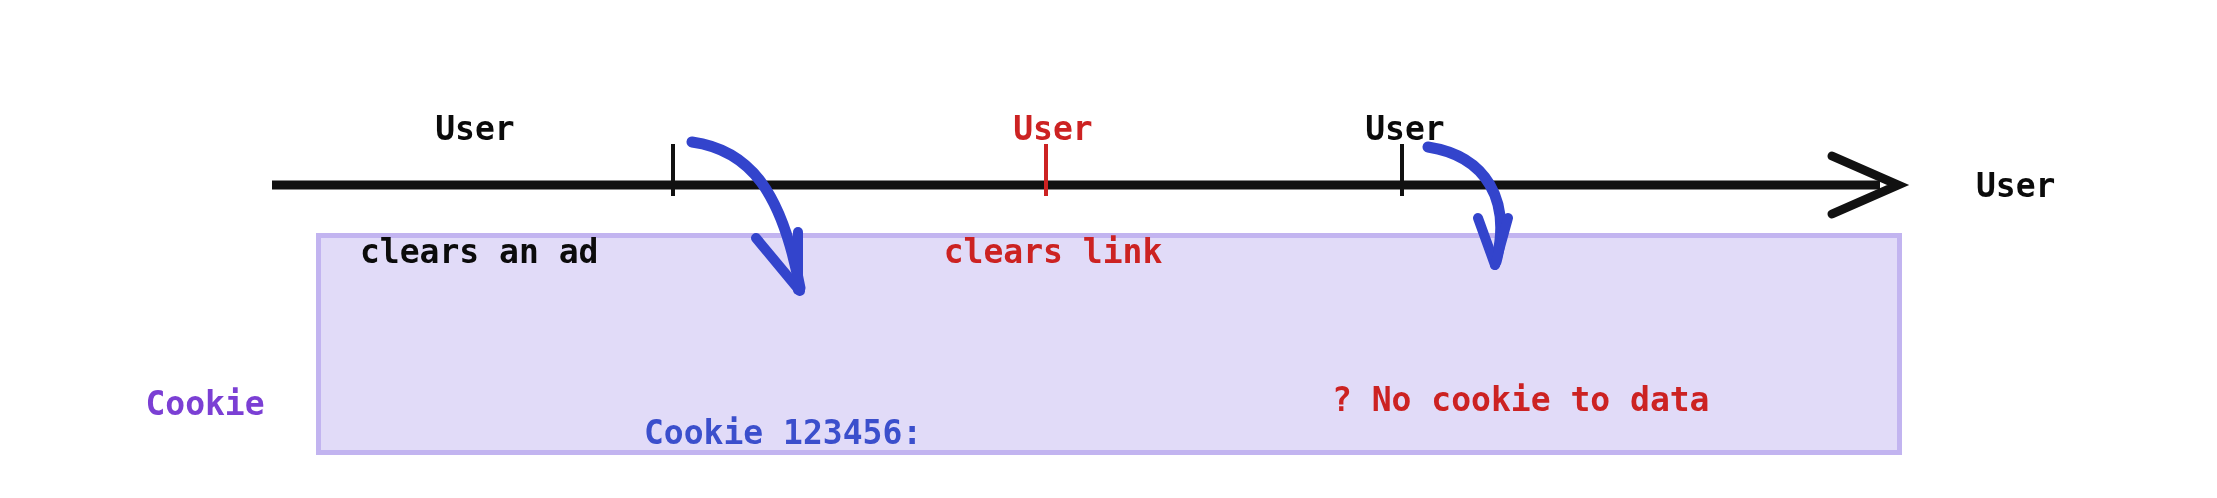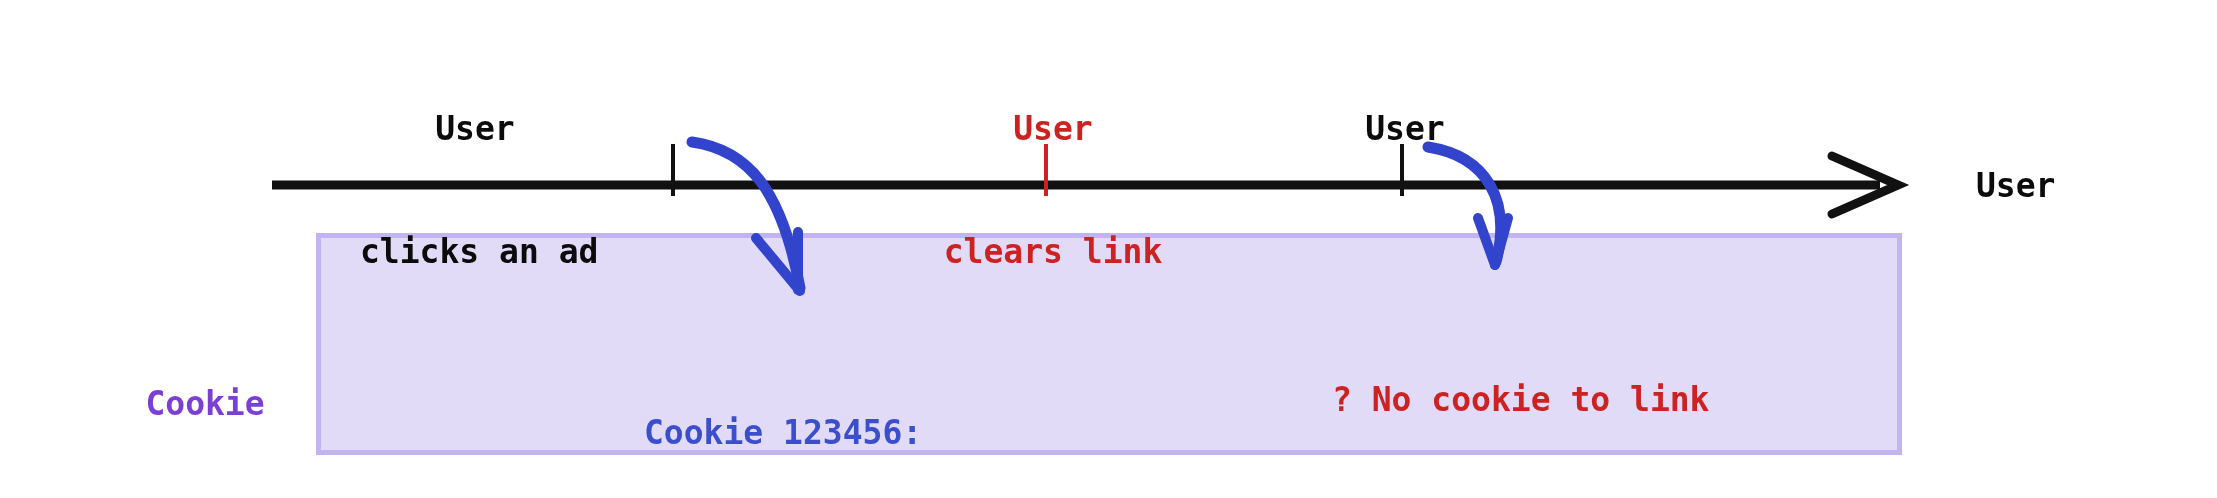--- a/index.html
+++ b/index.html
@@ -128,21 +128,21 @@
 
     <g>
       <path d="M 1428,147 C 1486,156 1512,200 1496,262" fill="none" stroke="#3344cc" stroke-width="11" stroke-linecap="round"></path>
       <path d="M 1478,218 L 1495,265" fill="none" stroke="#3344cc" stroke-width="10" stroke-linecap="round"></path>
       <path d="M 1508,218 L 1495,265" fill="none" stroke="#3344cc" stroke-width="10" stroke-linecap="round"></path>
     </g>
   </svg>
 
   <div class="event-label" id="label-click">
     <span class="l1">User</span>
-    <span class="l2">clicks an ad</span>
+    <span class="l2">clears an ad</span>
   </div>
 
   <div class="event-label" id="label-clear">
     <span class="l1">User</span>
     <span class="l2">clears link</span>
   </div>
 
   <div class="event-label" id="label-convert">
     <span class="l1">User</span>
   </div>
@@ -153,19 +153,19 @@
     <span>Cookie</span>
     
   </div>
 
   <div class="band-text" id="cookie-note">
     <span>Cookie 123456:</span>
     
   </div>
 
   <div class="band-text" id="no-conversion-note">
-    <span>? No cookie to link</span>
+    <span>? No cookie to data</span>
     
     
     
   </div>
 
 </div>
 
 </body></html>

